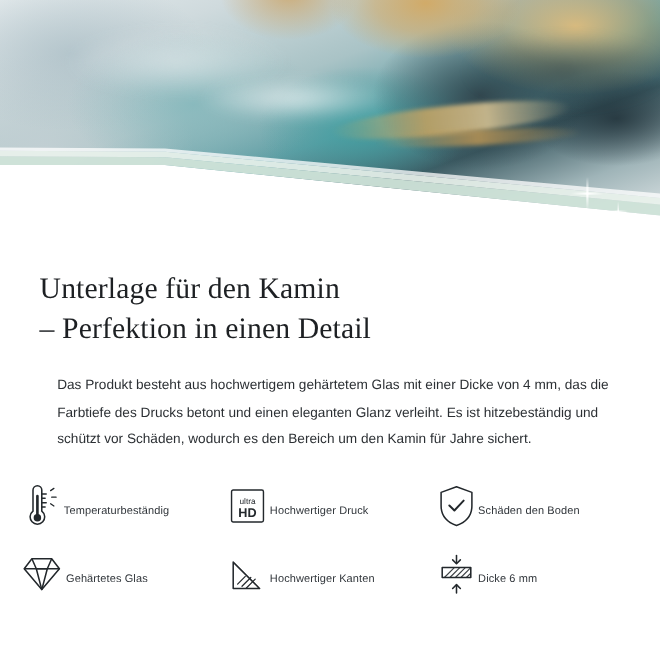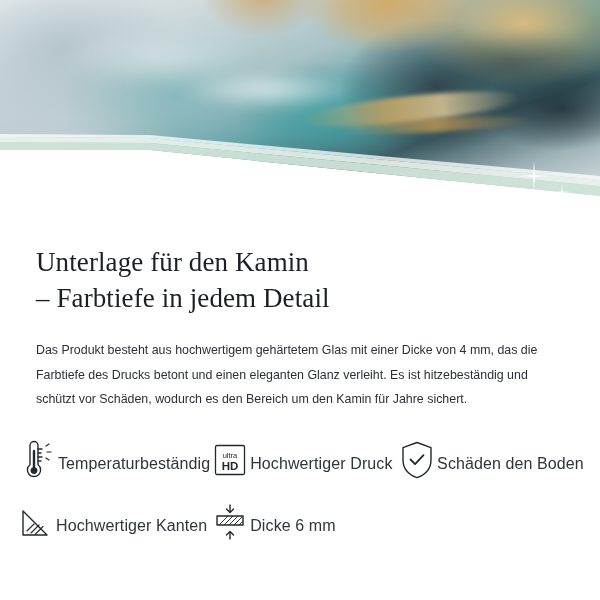--- a/index.html
+++ b/index.html
@@ -89,21 +89,21 @@
   h1.title {
     margin: 0;
     font-family: "Liberation Serif", serif;
     font-weight: 400;
     font-size: 27px;
     line-height: 1.34;
     color: #1d2023;
     letter-spacing: .1px;
   }
   p.body {
-    margin: 22px 0 0 0;
+    margin: 22px 0 0 16px;
     font-size: 12.4px;
     line-height: 1.95;
     color: #2c3034;
     max-width: 534px;
   }
 
   
   .features {
     margin: 26px 0 0 0;
     padding: 0 16px;
@@ -118,21 +118,21 @@
     justify-content: flex-start;
   }
   .feature-icon {
     height: 46px;
     display: flex;
     align-items: center;
     justify-content: center;
   }
   .feature-label {
     margin-top: 9px;
-    font-size: 16px;
+    font-size: 10px;
     color: #30353a;
     text-align: center;
     letter-spacing: .1px;
   }
   svg { display: block; }
 </style>
 </head>
 <body>
 
 <div class="page">
@@ -155,21 +155,21 @@
       <path d="M0,0 L14,0 L0,40 Z" fill="#ffffff" opacity="0.0"></path>
     </svg>
 
     <span class="sparkle sp1"></span>
     <span class="sparkle sp2"></span>
   </div>
 
   <div class="content">
     <h1 class="title">
       <span>Unterlage für den Kamin</span><br>
-      <span>– Farbtiefe in jedem Detail</span>
+      <span>– Perfektion in einen Detail</span>
     </h1>
     <p class="body">Das Produkt besteht aus hochwertigem gehärtetem Glas mit einer Dicke von 4 mm, das die Farbtiefe des Drucks betont und einen eleganten Glanz verleiht. Es ist hitzebeständig und schützt vor Schäden, wodurch es den Bereich um den Kamin für Jahre sichert.</p>
   </div>
 
   <div class="features">
 
     <div class="feature">
       <div class="feature-icon">
         <svg width="42" height="44" viewBox="0 0 42 44">
           <g fill="none" stroke="#23282c" stroke-width="1.4" stroke-linecap="round">
@@ -198,20 +198,34 @@
     <div class="feature">
       <div class="feature-icon">
         <svg width="40" height="44" viewBox="0 0 40 44">
           <path d="M20 4.5 L34 9.6 v12.2 c0 9.6 -6.3 15.2 -14 17.9 c-7.7 -2.7 -14 -8.3 -14 -17.9 V9.6 Z" fill="none" stroke="#23282c" stroke-width="1.4" stroke-linejoin="round"></path>
           <path d="M13.5 21.5 l4.6 4.6 l8.4 -9" fill="none" stroke="#23282c" stroke-width="1.8" stroke-linecap="round" stroke-linejoin="round"></path>
         </svg>
       </div>
       <div class="feature-label">Schäden den Boden</div>
     </div>
 
+    <div class="feature">
+      <div class="feature-icon">
+        <svg width="44" height="40" viewBox="0 0 44 40">
+          <g fill="none" stroke="#23282c" stroke-width="1.4" stroke-linejoin="round">
+            <path d="M6 15 L13 6 h18 l7 9 L22 34 Z"></path>
+            <path d="M6 15 h32"></path>
+            <path d="M13 6 l4 9 l5 19"></path>
+            <path d="M31 6 l-4 9 l-5 19"></path>
+            <path d="M17 15 h10"></path>
+          </g>
+        </svg>
+      </div>
+      <div class="feature-label">Gehärtetes Glas</div>
+    </div>
 
     <div class="feature">
       <div class="feature-icon">
         <svg width="40" height="40" viewBox="0 0 40 40">
           <path d="M7 33 L7 9 L31 33 Z" fill="none" stroke="#23282c" stroke-width="1.4" stroke-linejoin="round"></path>
           <g stroke="#23282c" stroke-width="1.1" stroke-linecap="round">
             <path d="M11 29 l7 -7"></path>
             <path d="M15 31 l8 -8"></path>
             <path d="M19 32.5 l8 -8"></path>
           </g>

